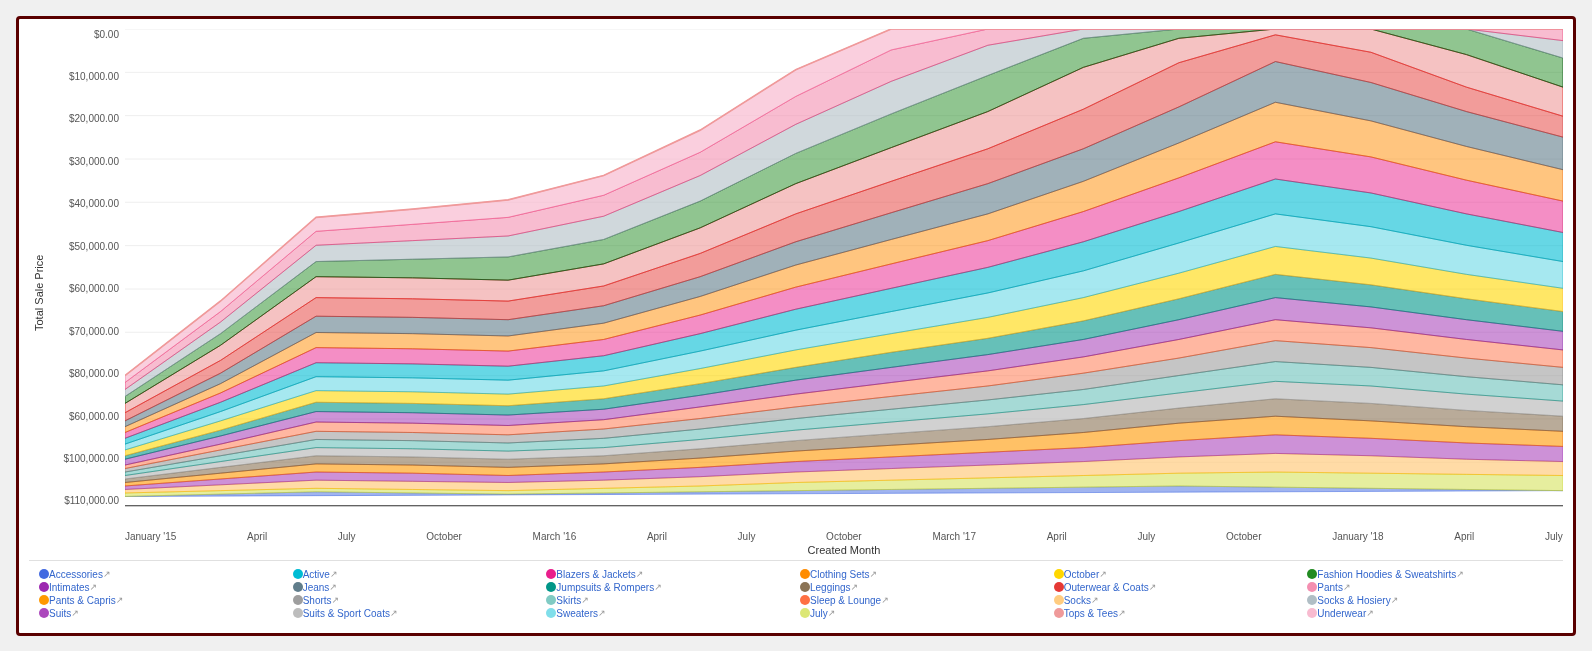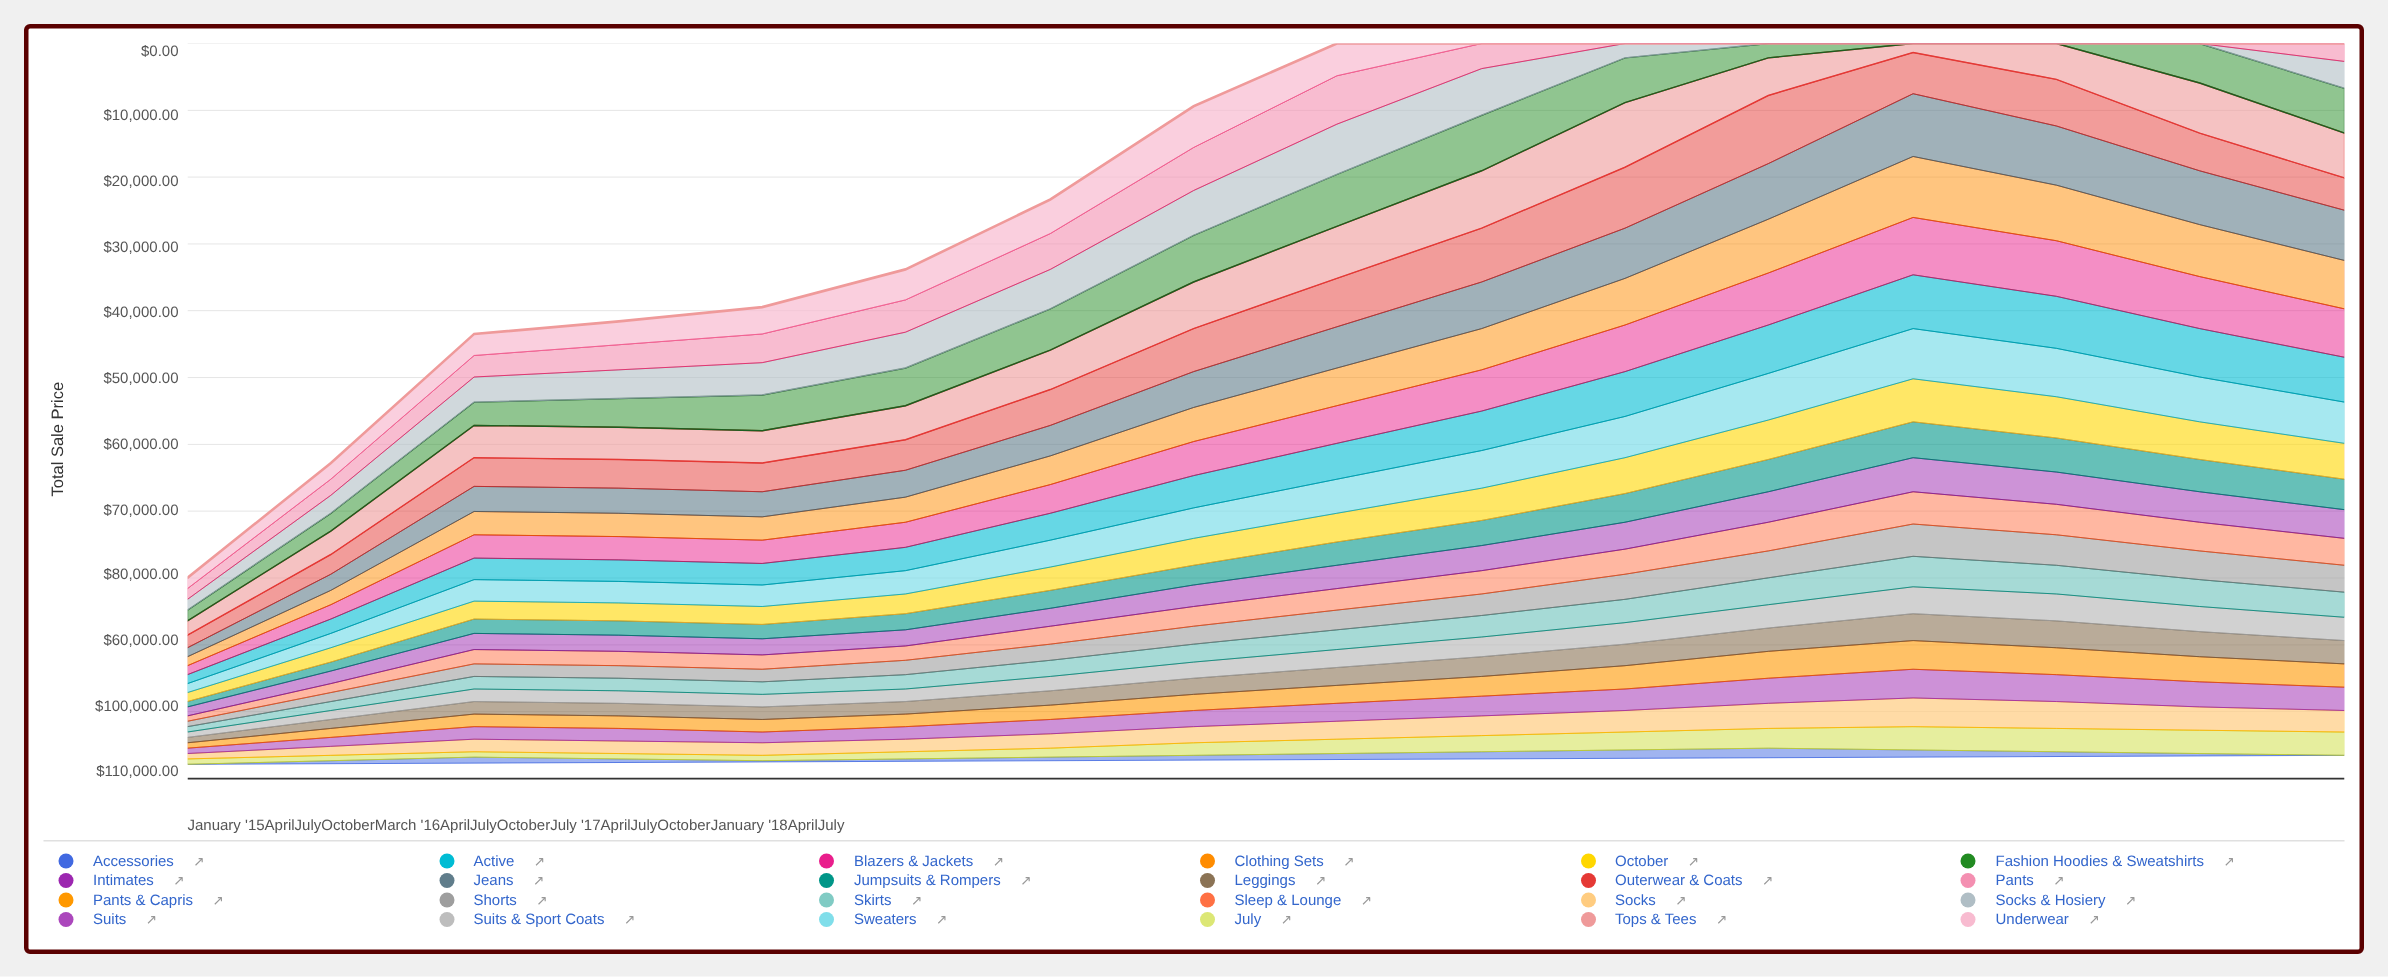--- a/index.html
+++ b/index.html
@@ -63,20 +63,21 @@
     .svg-wrap {
       flex: 1;
       position: relative;
     }
     svg.chart-svg {
       width: 100%;
       height: 100%;
     }
     .x-axis-area {
       display: flex;
+      flex-direction: column;
       margin-left: 80px;
     }
     .x-ticks {
       display: flex;
       justify-content: space-between;
       font-size: 10px;
       color: #555;
       padding-top: 2px;
     }
     .x-axis-title {
@@ -91,21 +92,21 @@
       grid-template-rows: repeat(4, auto);
       gap: 2px 8px;
       padding: 8px 10px 4px 10px;
       font-size: 10px;
       border-top: 1px solid #e0e0e0;
       margin-top: 4px;
     }
     .legend-item {
       display: flex;
       align-items: center;
-      gap: 13px;
+      gap: 0;
       white-space: nowrap;
     }
     .legend-dot {
       width: 10px;
       height: 10px;
       border-radius: 50%;
       flex-shrink: 0;
     }
     .legend-text {
       color: #3366cc;
@@ -242,28 +243,29 @@
       <div class="x-axis-area">
         <div class="x-ticks">
           <span>January '15</span>
           <span>April</span>
           <span>July</span>
           <span>October</span>
           <span>March '16</span>
           <span>April</span>
           <span>July</span>
           <span>October</span>
-          <span>July '17</span>
+          <span>March '17</span>
           <span>April</span>
           <span>July</span>
           <span>October</span>
           <span>January '18</span>
           <span>April</span>
           <span>July</span>
         </div>
+        <div class="x-axis-title">Created Month</div>
       </div>
     </div>
   </div>
 
   <div class="legend">
 
     <div class="legend-item">
       <div class="legend-dot" style="background:#4169e1;"></div>
       <span class="legend-text">Accessories</span>
       <span class="trend-icon">↗</span>

